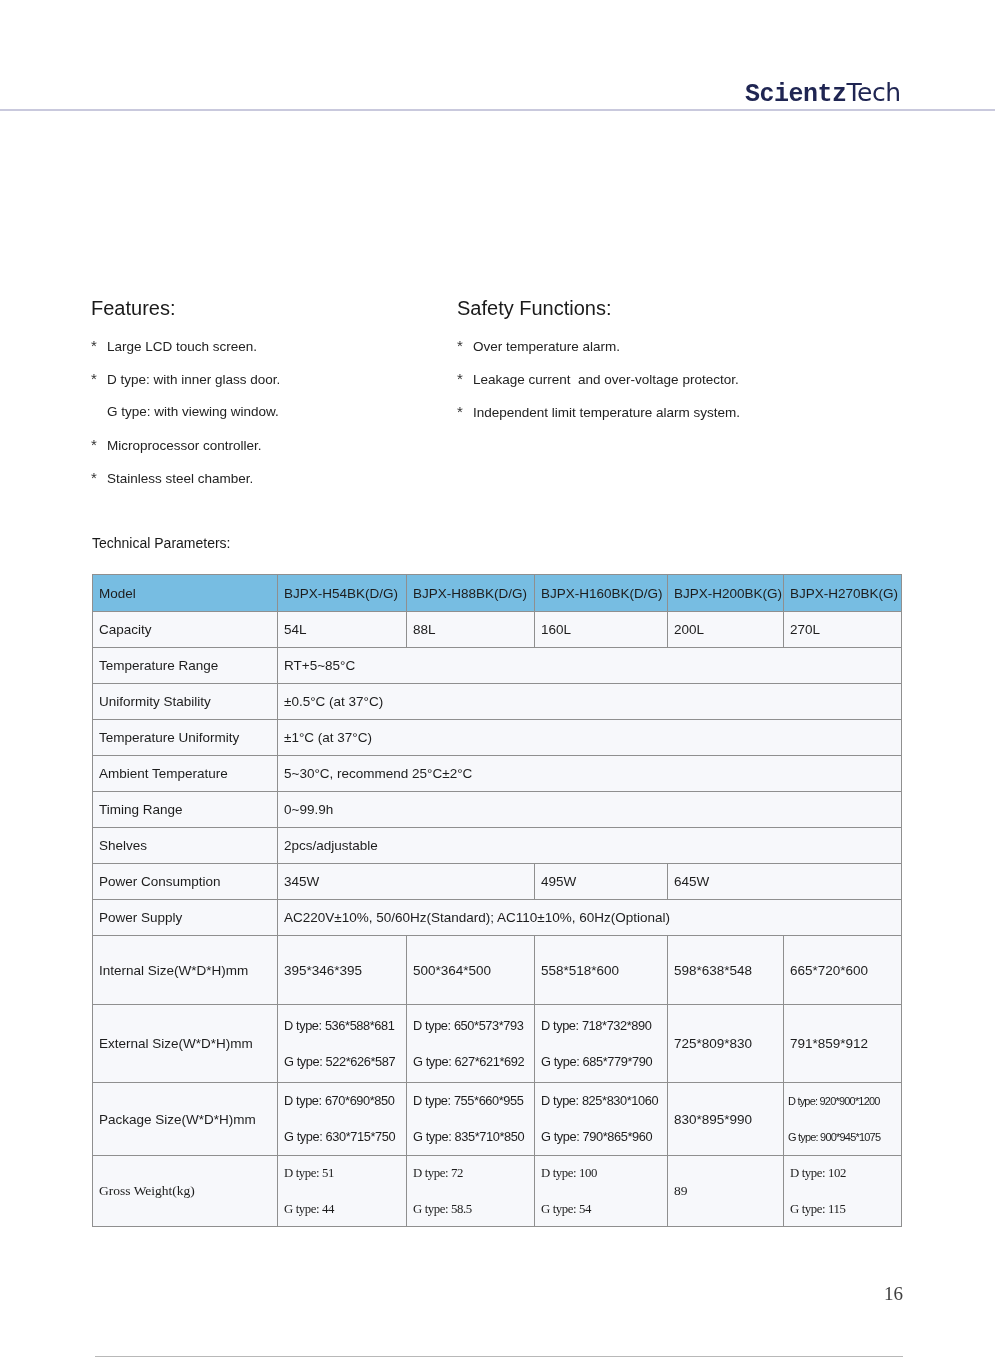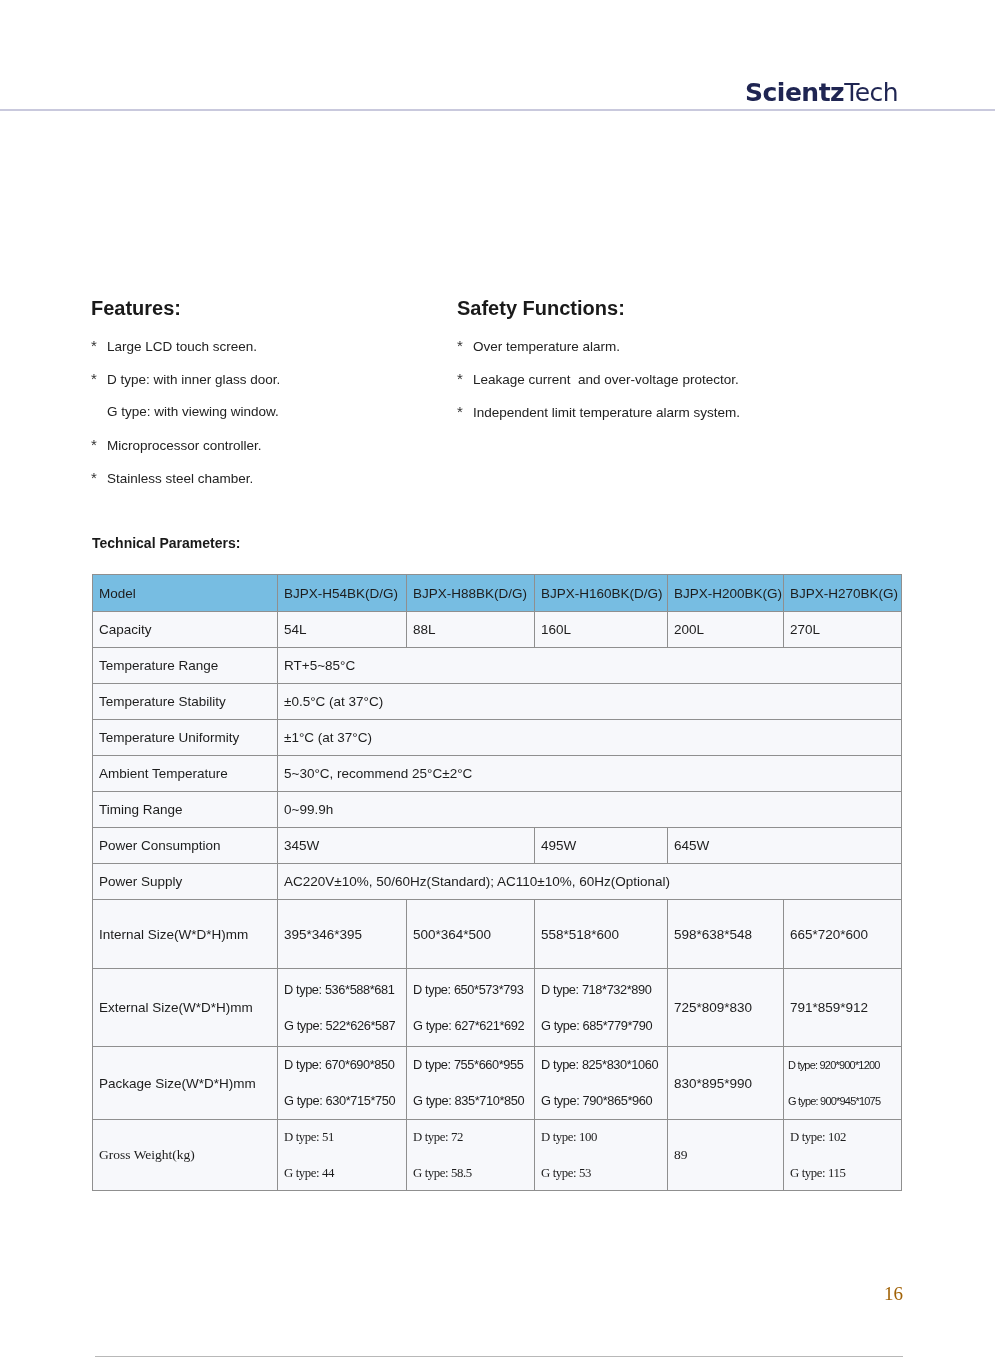--- a/index.html
+++ b/index.html
@@ -6,27 +6,27 @@
   body {
     width: 995px; height: 1364px; position: relative; overflow: hidden;
     background: #ffffff; color: #1e1e1e;
     font-family: "Liberation Sans", sans-serif;
   }
   .brand {
     position: absolute; left: 745px; top: 78px;
     font-family: "DejaVu Sans", sans-serif; font-size: 25px; color: #1f2552;
     letter-spacing: -0.5px;
   }
-  .brand b { font-weight: 800; }
+  .brand b { font-weight: 800; font-family: Liberation Mono, monospace; }
   .brand span.light { font-weight: 500; }
   .header-rule {
     position: absolute; left: 0; top: 109px; width: 995px; height: 2px; background: #c9c9dd;
   }
   .section-title {
-    position: absolute; font-size: 20px; color: #1a1a1a; margin: 0; font-weight: bold;
+    position: absolute; font-size: 20px; color: #1a1a1a; margin: 0; font-weight: normal;
   }
   .list { position: absolute; margin: 0; padding: 0; list-style: none; font-size: 13.5px; color: #222; }
   .list li { height: 33px; line-height: 18px; white-space: pre; }
   .list .star { display: inline-block; width: 16px; color: #333; font-size: 15px; }
   .list .indent { padding-left: 16px; }
 
   table.params {
     position: absolute; left: 92px; top: 574px; width: 809px;
     border-collapse: collapse; table-layout: fixed;
     font-size: 13.5px; color: #1d1d1d;
@@ -39,21 +39,21 @@
   table.params tr.r td { height: 35px; }
   table.params tr.tall td { height: 68px; }
   table.params tr.ext td { height: 77px; }
   table.params tr.pkg td { height: 72px; }
   table.params tr.gw td { height: 70px; font-family: Liberation Serif, serif; }
   .cond { font-size: 12.8px; letter-spacing: -0.4px; }
   .cond2 { font-size: 11px; letter-spacing: -0.8px; }
   .line2 { display: block; line-height: 18px; }
   .line2 + .line2 { margin-top: 18px; }
   .page-num {
-    position: absolute; left: 884px; top: 1283px; font-family: "Liberation Serif", serif; font-size: 19px; color: #a16207;
+    position: absolute; left: 884px; top: 1283px; font-family: "Liberation Serif", serif; font-size: 19px; color: #404040;
   }
   .footer-rule {
     position: absolute; left: 95px; top: 1356px; width: 808px; height: 1px; background: #b8b8b8;
   }
 </style>
 </head>
 <body>
 
 <div class="brand"><b>Scientz</b><span class="light">Tech</span></div>
 <div class="header-rule"></div>
@@ -100,34 +100,38 @@
     <td>88L</td>
     <td>160L</td>
     <td>200L</td>
     <td>270L</td>
   </tr>
   <tr class="r">
     <td>Temperature Range</td>
     <td colspan="5">RT+5~85°C</td>
   </tr>
   <tr class="r">
-    <td>Temperature Stability</td>
+    <td>Uniformity Stability</td>
     <td colspan="5">±0.5°C (at 37°C)</td>
   </tr>
   <tr class="r">
     <td>Temperature Uniformity</td>
     <td colspan="5">±1°C (at 37°C)</td>
   </tr>
   <tr class="r">
     <td>Ambient Temperature</td>
     <td colspan="5">5~30°C, recommend 25°C±2°C</td>
   </tr>
   <tr class="r">
     <td>Timing Range</td>
     <td colspan="5">0~99.9h</td>
+  </tr>
+  <tr class="r">
+    <td>Shelves</td>
+    <td colspan="5">2pcs/adjustable</td>
   </tr>
   <tr class="r">
     <td>Power Consumption</td>
     <td colspan="2">345W</td>
     <td>495W</td>
     <td colspan="2">645W</td>
   </tr>
   <tr class="r">
     <td>Power Supply</td>
     <td colspan="5">AC220V±10%, 50/60Hz(Standard); AC110±10%, 60Hz(Optional)</td>
@@ -182,21 +186,21 @@
     <td class="cond">
           <span class="line2">D type: 51</span>
           <span class="line2">G type: 44</span>
         </td>
     <td class="cond">
           <span class="line2">D type: 72</span>
           <span class="line2">G type: 58.5</span>
         </td>
     <td class="cond">
           <span class="line2">D type: 100</span>
-          <span class="line2">G type: 53</span>
+          <span class="line2">G type: 54</span>
         </td>
     <td>89</td>
     <td class="cond">
           <span class="line2">D type: 102</span>
           <span class="line2">G type: 115</span>
         </td>
   </tr>
 </tbody>
   </table>
 

